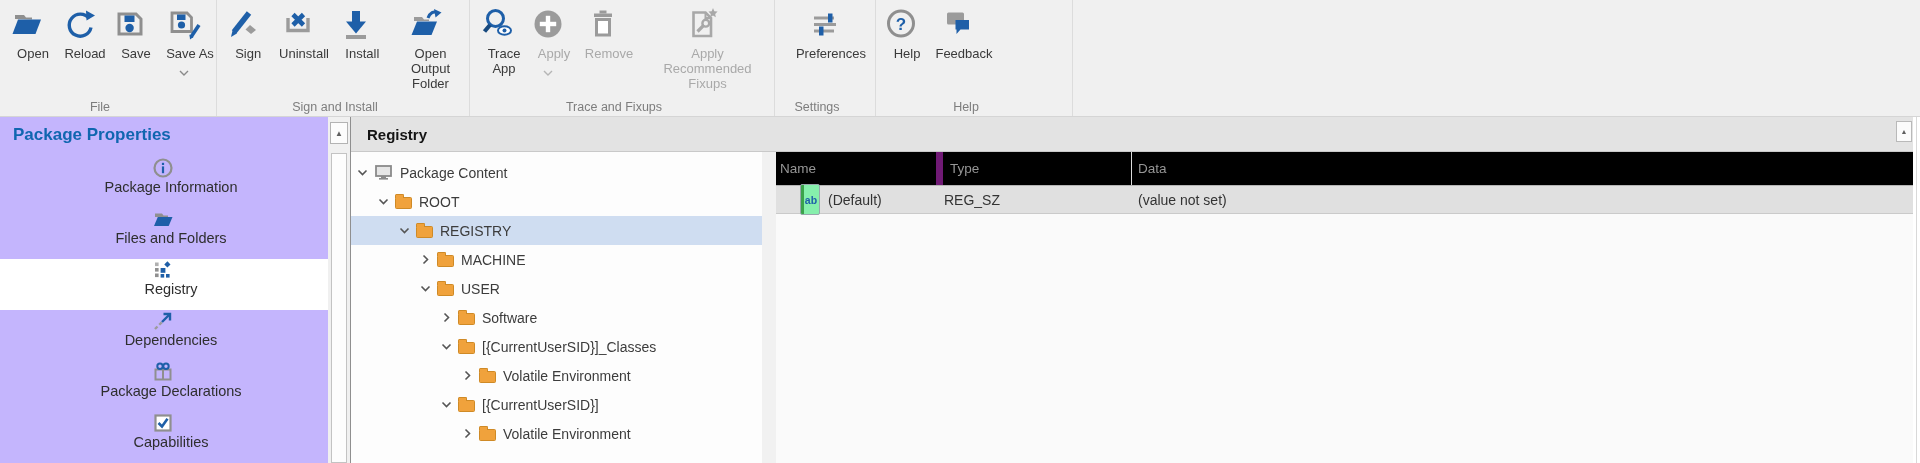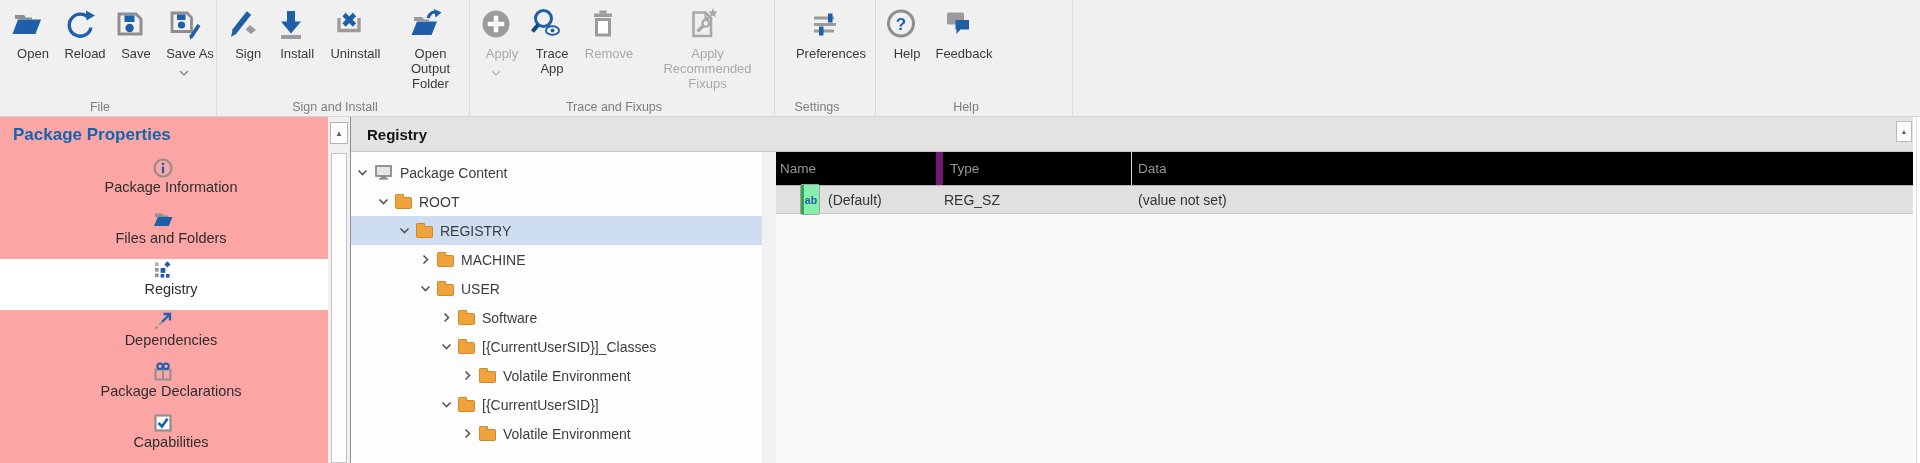--- a/index.html
+++ b/index.html
@@ -13,21 +13,21 @@
   .rbuttons { display:flex; height:95px; }
   .rbtn { display:flex; flex-direction:column; align-items:center; padding-top:5px; cursor:default; }
   .ricon { height:41px; display:flex; align-items:flex-start; justify-content:center; }
   .rlabel { font-size:13px; line-height:15px; text-align:center; color:#3a3a3a;margin-left:12px; }
   .rbtn.disabled .rlabel { color:#a9a9a9; }
   .dd { margin-top:1px; }
   .rgroup-label { position:absolute; left:0; right:16px; bottom:2px; text-align:center;
                   font-size:12.5px; color:#7d7d7d; }
 
   
-  .sidebar { position:absolute; left:0; top:117px; width:328px; bottom:0; background:#fca5a5; }
+  .sidebar { position:absolute; left:0; top:117px; width:328px; bottom:0; background:#c4b5fd; }
   .sidebar-title { padding:8px 0 0 13px; font-size:17px; font-weight:bold; color:#1066b0; height:40px; }
   .side-item { height:51px; display:flex; align-items:center; padding-left:14px; cursor:default;flex-direction:column; }
   .side-item.selected { background:#ffffff; }
   .side-icon { width:38px; display:flex; align-items:center; }
   .side-label { font-size:14.5px; color:#2e2e2e; }
 
   
   .side-scrollcol { position:absolute; left:328px; top:117px; width:22px; bottom:0; background:#f0f0f0; }
   .scroll-up-btn { position:absolute; top:5px; left:2px; width:18px; height:22px; background:#fcfcfc;
                    border:1px solid #b3b3b3; display:flex; align-items:center; justify-content:center;
@@ -140,80 +140,80 @@
       <div class="rbtn" style="width:47px">
         <span class="ricon">
           <svg width="36" height="38" viewBox="0 0 36 36">
             <line x1="10" y1="26" x2="25" y2="7" stroke="#1e5fa8" stroke-width="5.6"></line>
             <polygon points="7,31 8.6,24.2 12.8,27.6" fill="#1e5fa8"></polygon>
             <polygon points="26,19 32,24 27,28 21.5,23.5" fill="#9b9b9b"></polygon>
           </svg>
           </span>
         <span class="rlabel">Sign</span>
       </div>
+      <div class="rbtn" style="width:66px">
+        <span class="ricon">
+          <svg width="36" height="38" viewBox="0 0 36 36">
+            <path d="M8 12 v12.5 h20 V12" fill="none" stroke="#9b9b9b" stroke-width="3.4"></path>
+            <path d="M13 8.5 L23.5 19 M23.5 8.5 L13 19" stroke="#1e5fa8" stroke-width="4.6"></path>
+          </svg>
+          </span>
+        <span class="rlabel">Uninstall</span>
+      </div>
       <div class="rbtn" style="width:52px">
         <span class="ricon">
           <svg width="36" height="38" viewBox="0 0 36 36">
             <rect x="14" y="5" width="8" height="11" fill="#1e5fa8"></rect>
             <polygon points="8,15.5 28,15.5 18,27.5" fill="#1e5fa8"></polygon>
             <rect x="8" y="29" width="20" height="4" fill="#9b9b9b"></rect>
           </svg>
           </span>
         <span class="rlabel">Install</span>
-      </div>
-      <div class="rbtn" style="width:66px">
-        <span class="ricon">
-          <svg width="36" height="38" viewBox="0 0 36 36">
-            <path d="M8 12 v12.5 h20 V12" fill="none" stroke="#9b9b9b" stroke-width="3.4"></path>
-            <path d="M13 8.5 L23.5 19 M23.5 8.5 L13 19" stroke="#1e5fa8" stroke-width="4.6"></path>
-          </svg>
-          </span>
-        <span class="rlabel">Uninstall</span>
       </div>
       <div class="rbtn" style="width:86px">
         <span class="ricon">
           <svg width="36" height="38" viewBox="0 0 36 36">
             <path d="M7 15 v-4 h8 l2 2.5 h5 v1.5" fill="#9b9b9b"></path>
             <path d="M4.5 29 L10 15.5 H30 L24.5 29 Z" fill="#1e5fa8"></path>
             <path d="M21 12 C23 6.5 27 5 29.5 6.5" stroke="#1e5fa8" stroke-width="3" fill="none"></path>
             <polygon points="27,3 34.5,6.5 28.5,11.5" fill="#1e5fa8"></polygon>
           </svg>
           </span>
         <span class="rlabel">Open Output Folder</span>
       </div>
     </div>
     <div class="rgroup-label">Sign and Install</div>
   </div>
 
   <div class="rgroup" style="width:305px">
     <div class="rbuttons">
+      <div class="rbtn" style="width:52px">
+        <span class="ricon">
+          <svg width="36" height="38" viewBox="0 0 36 36">
+            <circle cx="15.5" cy="12.5" r="8" fill="none" stroke="#1e5fa8" stroke-width="3"></circle>
+            <line x1="10" y1="19" x2="4.5" y2="25.5" stroke="#17497e" stroke-width="4.2"></line>
+            <ellipse cx="24.5" cy="24.5" rx="6.5" ry="4.2" fill="#fff" stroke="#1e5fa8" stroke-width="2"></ellipse>
+            <circle cx="24.5" cy="24.5" r="2" fill="#1e5fa8"></circle>
+          </svg>
+          </span>
+        <span class="rlabel">Trace App</span>
+      </div>
       <div class="rbtn disabled" style="width:48px">
         <span class="ricon">
           <svg width="36" height="38" viewBox="0 0 36 36">
             <circle cx="18" cy="18" r="13.5" fill="#9b9b9b"></circle>
             <rect x="15.8" y="9.8" width="4.4" height="16.4" fill="#fff"></rect>
             <rect x="9.8" y="15.8" width="16.4" height="4.4" fill="#fff"></rect>
           </svg>
           </span>
         <span class="rlabel">Apply</span>
         <span class="dd">
           <svg width="10" height="6">
               <polyline points="1,1 5,5 9,1" stroke="#b5b5b5" stroke-width="1.4" fill="none"></polyline>
             </svg></span>
-      </div>
-      <div class="rbtn" style="width:52px">
-        <span class="ricon">
-          <svg width="36" height="38" viewBox="0 0 36 36">
-            <circle cx="15.5" cy="12.5" r="8" fill="none" stroke="#1e5fa8" stroke-width="3"></circle>
-            <line x1="10" y1="19" x2="4.5" y2="25.5" stroke="#17497e" stroke-width="4.2"></line>
-            <ellipse cx="24.5" cy="24.5" rx="6.5" ry="4.2" fill="#fff" stroke="#1e5fa8" stroke-width="2"></ellipse>
-            <circle cx="24.5" cy="24.5" r="2" fill="#1e5fa8"></circle>
-          </svg>
-          </span>
-        <span class="rlabel">Trace App</span>
       </div>
       <div class="rbtn disabled" style="width:62px">
         <span class="ricon">
           <svg width="36" height="38" viewBox="0 0 36 36">
             <rect x="14.5" y="4.5" width="7" height="3" fill="#9b9b9b"></rect>
             <rect x="9" y="7.5" width="18" height="3.5" fill="#9b9b9b"></rect>
             <path d="M11.5 13.5 h13 v15.5 h-13 z" fill="#fff" stroke="#9b9b9b" stroke-width="3"></path>
           </svg>
           </span>
         <span class="rlabel">Remove</span>

